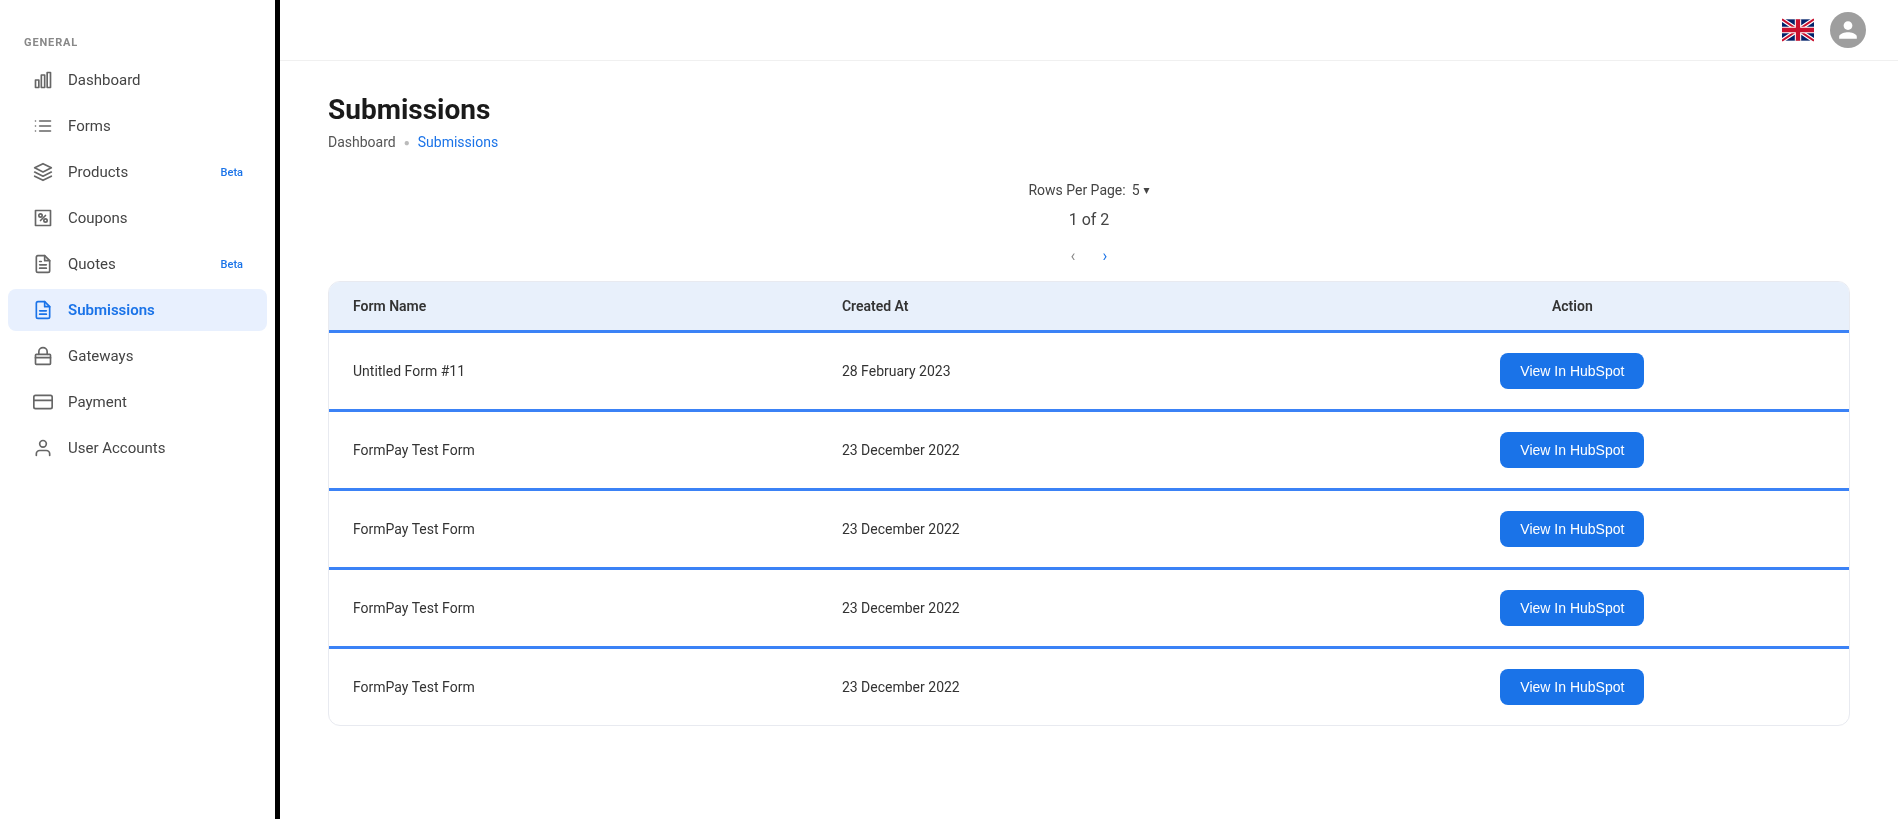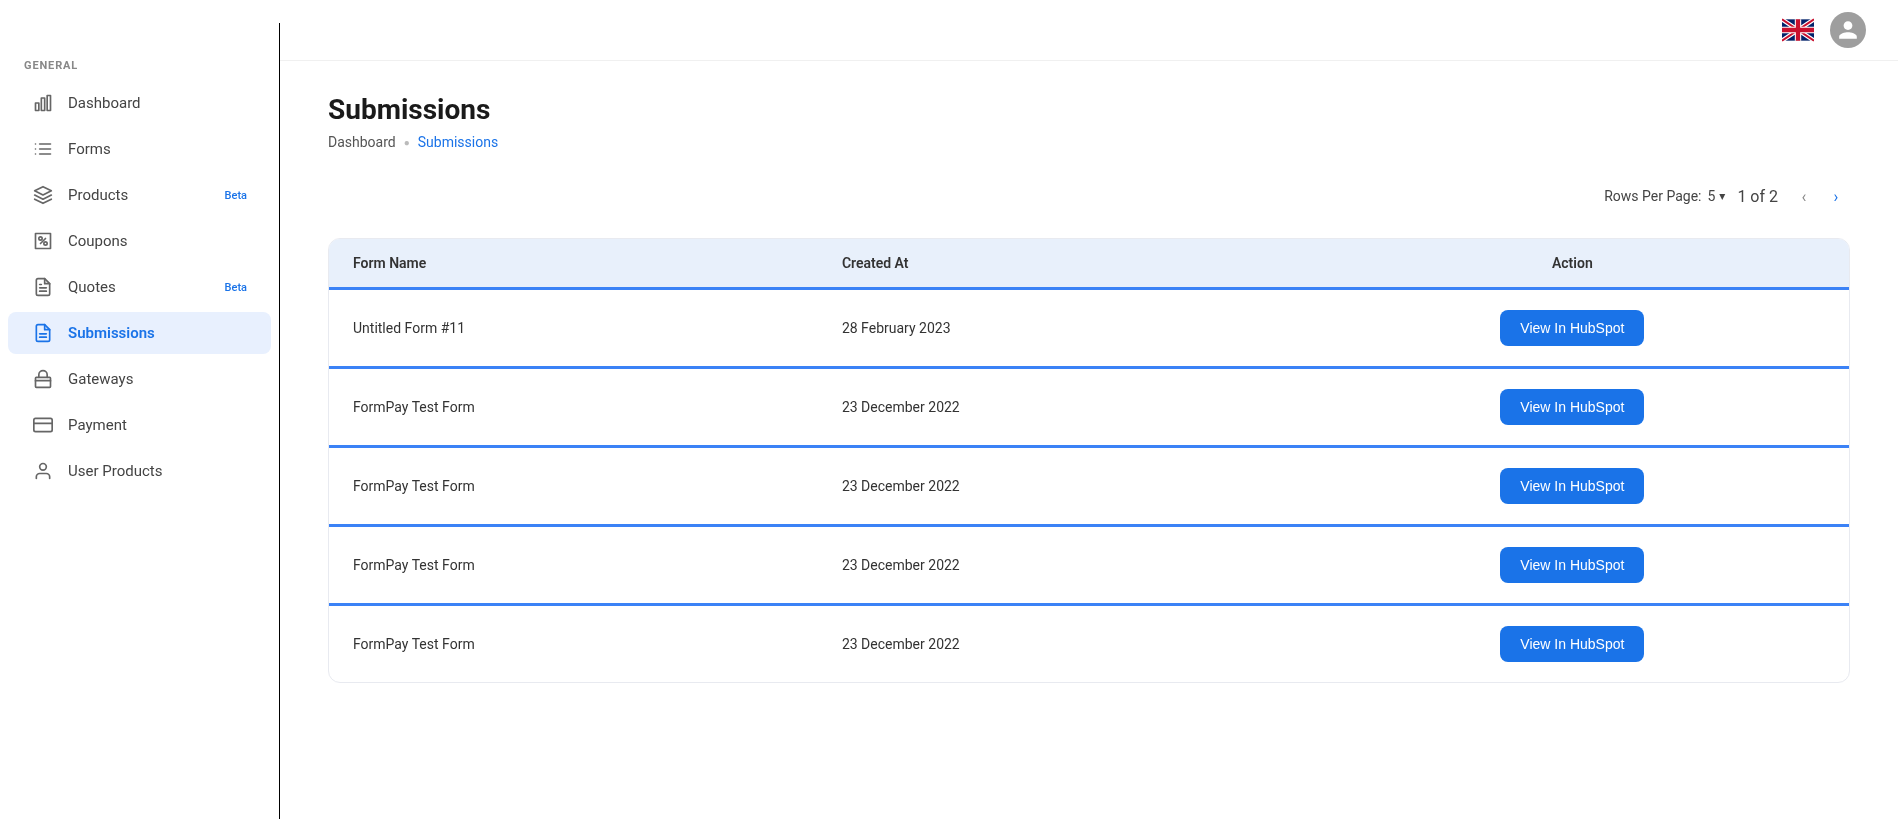--- a/index.html
+++ b/index.html
@@ -3,26 +3,25 @@
   <meta charset="utf-8">
   <style>
     * { box-sizing: border-box; margin: 0; padding: 0; }
     body { font-family: -apple-system, BlinkMacSystemFont, 'Segoe UI', Roboto, sans-serif; background: #fff; display: flex; height: 100vh; overflow: hidden; }
 
     
     .sidebar {
       width: 280px;
       min-width: 280px;
       background: #fff;
-      border-right: 1px solid #000000;
+      border-right: 5px solid #000000;
       padding: 20px 0;
       display: flex;
       flex-direction: column;
       overflow-y: auto;
-      margin-top: 23px;
     }
     .sidebar-section-label {
       font-size: 11px;
       font-weight: 700;
       color: #888;
       letter-spacing: 0.08em;
       padding: 16px 24px 8px 24px;
     }
     .sidebar-item {
       display: flex;
@@ -115,23 +114,24 @@
     .breadcrumb .crumb-link { color: #555; cursor: pointer; }
     .breadcrumb .dot { color: #bbb; font-size: 10px; }
     .breadcrumb .current { color: #1a73e8; }
 
     
     .pagination-bar {
       display: flex;
       align-items: center;
       justify-content: flex-end;
       gap: 12px;
-      margin-bottom: 28px;
+      margin-bottom: 12px;
       font-size: 14px;
       color: #444;
+      flex-direction: column;
     }
     .rows-per-page {
       display: flex;
       align-items: center;
       gap: 6px;
     }
     .rows-select {
       display: flex;
       align-items: center;
       gap: 4px;
@@ -310,21 +310,21 @@
     <span>Payment</span>
   </div>
 
   <div class="sidebar-item">
     <span class="icon">
       <svg width="20" height="20" viewBox="0 0 24 24" fill="none" stroke="#666" stroke-width="2" stroke-linecap="round" stroke-linejoin="round">
         <path d="M20 21v-2a4 4 0 0 0-4-4H8a4 4 0 0 0-4 4v2"></path>
         <circle cx="12" cy="7" r="4"></circle>
       </svg>
     </span>
-    <span>User Products</span>
+    <span>User Accounts</span>
   </div>
 </nav>
 
 <div class="main">
 
   <div class="topbar">
 
     <div class="flag-icon">
       <svg width="32" height="24" viewBox="0 0 60 40">
         <rect width="60" height="40" fill="#012169"></rect>

